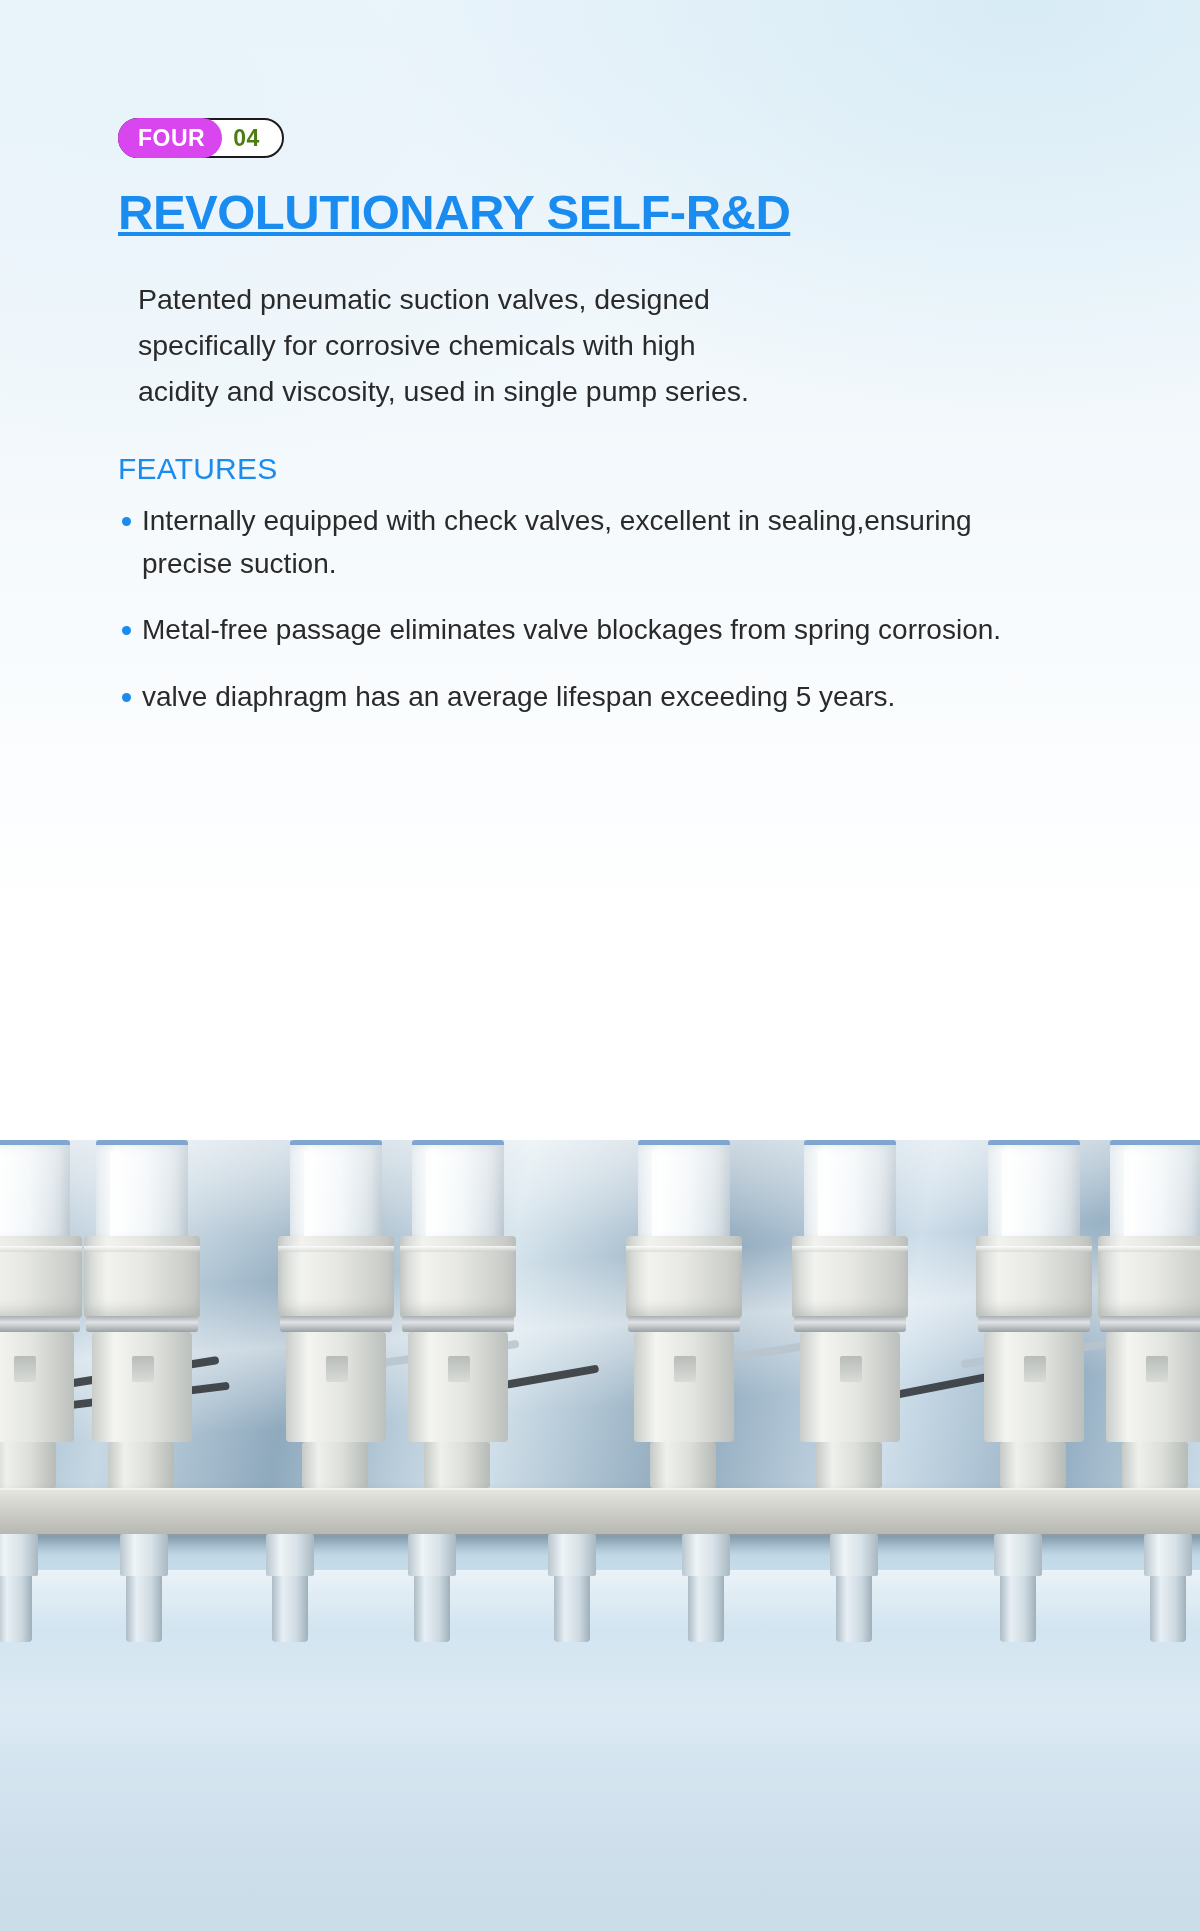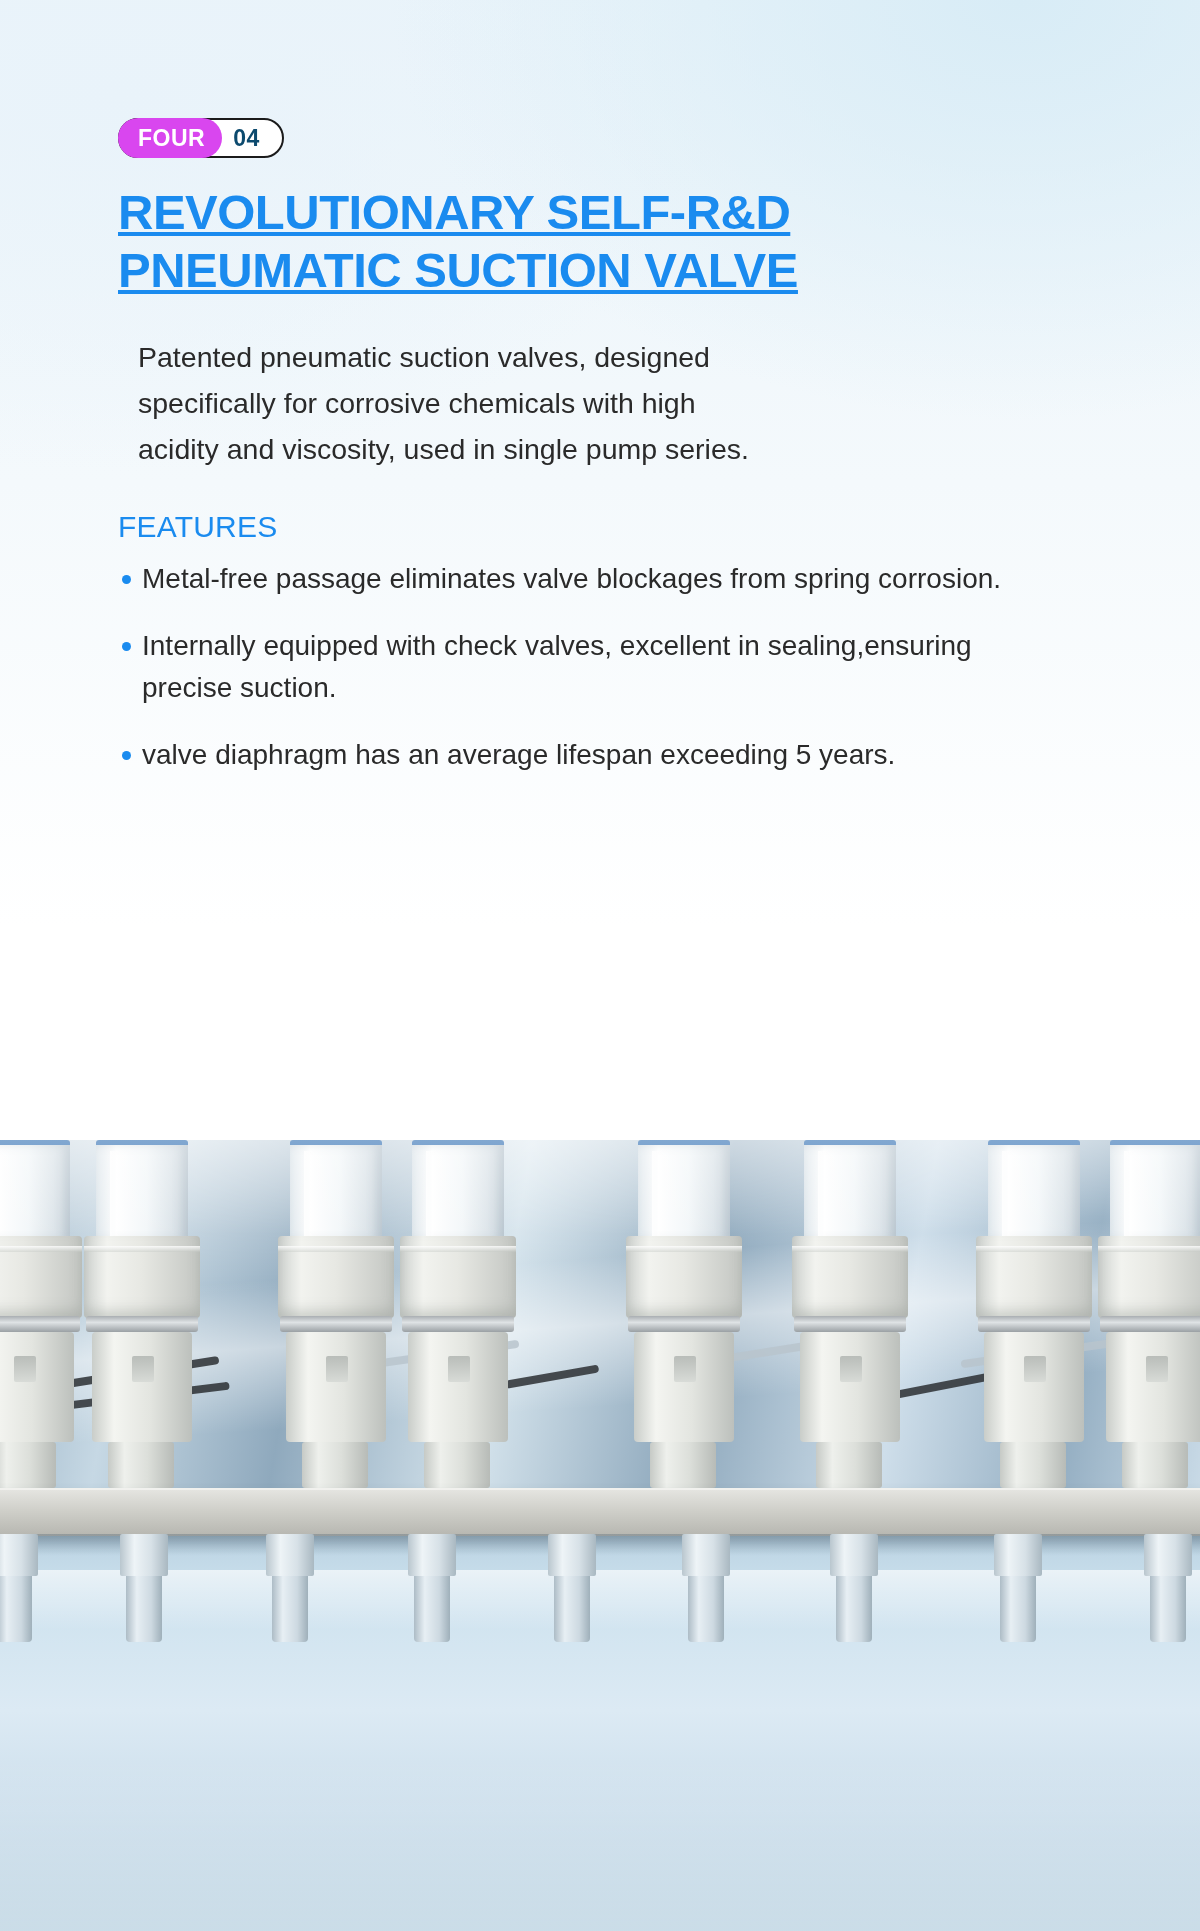--- a/index.html
+++ b/index.html
@@ -54,21 +54,21 @@
     margin: -2px 0 -2px -2px;
     padding: 0 17px 0 20px;
     border-radius: 20px;
     background: #d946ef;
     color: #ffffff;
     font-size: 23px;
     font-weight: bold;
     letter-spacing: 0.5px;
   }
   .badge-num {
-    color: #0c4a6e;
+    color: #4d7c0f;
     font-size: 23px;
     font-weight: bold;
     padding-left: 11px;
     letter-spacing: 0.5px;
   }
 
   .headline {
     margin: 26px 0 0 0;
     color: #1a8bef;
     font-size: 49px;
@@ -318,39 +318,38 @@
 
   <div class="content">
 
     <div class="badge">
       <span class="badge-word">FOUR</span>
       <span class="badge-num">04</span>
     </div>
 
     <h1 class="headline">
       <span class="ln">REVOLUTIONARY SELF-R&amp;D</span>
-      <span class="ln">PNEUMATIC SUCTION VALVE</span>
     </h1>
 
     <p class="intro">
       <span class="ln">Patented pneumatic suction valves, designed</span>
       <span class="ln">specifically for corrosive chemicals with high</span>
       <span class="ln">acidity and viscosity, used in single pump series.</span>
     </p>
 
     <h2 class="features-title">FEATURES</h2>
 
     <ul class="feature-list">
       <li class="feature-item">
         <span class="bullet"></span>
-        <span>Metal-free passage eliminates valve blockages from spring corrosion.</span>
+        <span>Internally equipped with check valves, excellent in sealing,ensuring precise suction.</span>
       </li>
       <li class="feature-item">
         <span class="bullet"></span>
-        <span>Internally equipped with check valves, excellent in sealing,ensuring precise suction.</span>
+        <span>Metal-free passage eliminates valve blockages from spring corrosion.</span>
       </li>
       <li class="feature-item">
         <span class="bullet"></span>
         <span>valve diaphragm has an average lifespan exceeding 5 years.</span>
       </li>
     </ul>
 
   </div>
 
   <div class="photo">

